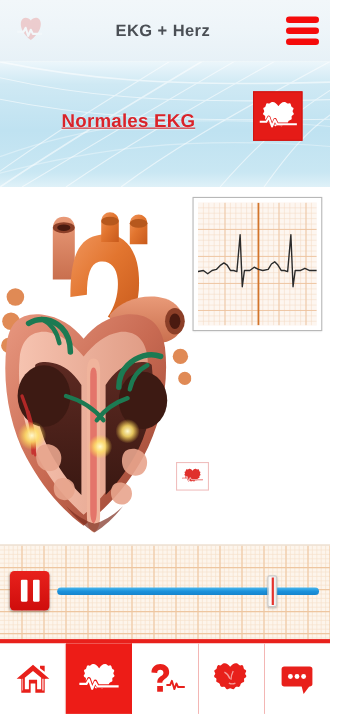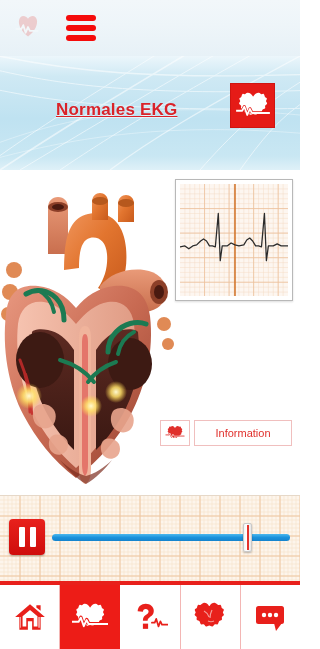--- a/index.html
+++ b/index.html
@@ -126,20 +126,21 @@
 </head>
 <body>
 
 <div class="topbar">
   <div class="topbar-logo">
     <svg width="30" height="30" viewBox="0 0 32 32">
       <path d="M16 6c-2-3-6-3.5-8-1.5C5.5 7 6 12 8 16c1.6 3.2 5 7 8 9 3-2 6.4-5.8 8-9 2-4 2.5-9 0-11.5C22 2.5 18 3 16 6z" fill="#e8706c"></path>
       <path d="M3 17h6l2-4 2.5 8 2.5-6 2 4h9" stroke="#ffffff" stroke-width="2" fill="none" stroke-linejoin="round"></path>
     </svg>
   </div>
+  <div class="topbar-title">EKG + Herz</div>
   <div class="hamburger">
     <span></span>
     <span></span>
     <span></span>
   </div>
 </div>
 
 <div class="titleband">
   <svg class="swoosh" viewBox="0 0 300 114" preserveAspectRatio="none">
     <g stroke="#ffffff" fill="none" opacity="0.55">
@@ -294,21 +295,20 @@
   </div>
 
   <div class="info-row">
     <div class="info-icon-box">
       <svg width="20" height="20" viewBox="0 0 32 32">
         <path d="M16 8c-1.2-2-3-3.4-4.8-3.1-1 .2-1.5 1.1-2.2 1.2-.8.1-1.2-.6-1.9-.2-.8.6-.6 1.9-1.1 2.6-.5.6-1.3.5-1.5 1.2-.2.9.7 1.5.6 2.4-.1.8-1 1.1-.8 2 .2.8 1.3.9 1.6 1.7.3.8-.4 1.6.1 2.3.5.7 1.6.6 2.2 1.2.6.7.4 1.8 1.1 2.3.8.5 1.7-.2 2.5.2.8.4 1 1.5 1.8 1.7.9.2 1.6-.8 2.4-.8.9 0 1.5.9 2.4.8.9-.2 1-1.3 1.8-1.7.8-.4 1.7.3 2.5-.2.8-.5.5-1.6 1.1-2.3.6-.6 1.7-.5 2.2-1.2.5-.7-.2-1.5.1-2.3.3-.8 1.4-.9 1.6-1.7.2-.9-.7-1.2-.8-2-.1-.9.8-1.5.6-2.4-.2-.7-1-.6-1.5-1.2-.5-.7-.3-2-1.1-2.6-.7-.4-1.1.3-1.9.2-.7-.1-1.2-1-2.2-1.2C19 4.6 17.2 6 16 8z" fill="#e0302c"></path>
         <path d="M1 19h5l1.8-3.4 2.6 7 2.3-5.2 1.8 3.4H31" stroke="#e0302c" stroke-width="2" fill="none" stroke-linejoin="round"></path>
         <path d="M1 19.2h5l1.8-3.2 2.6 6.6 2.3-4.8 1.8 3.2H31" stroke="#ffffff" stroke-width="1" fill="none" stroke-linejoin="round"></path>
       </svg>
     </div>
-    <div class="info-btn">Information</div>
   </div>
 </div>
 
 <div class="player">
   <svg class="player-grid" viewBox="0 0 300 86" preserveAspectRatio="none">
     <rect width="300" height="86" fill="#fdf5ec"></rect>
     <g stroke="#f6e0cb" stroke-width="0.6">
       <path d="M4 0V86M8 0V86M12 0V86M16 0V86M20 0V86M24 0V86M28 0V86M32 0V86M36 0V86M40 0V86M44 0V86M48 0V86M52 0V86M56 0V86M60 0V86M64 0V86M68 0V86M72 0V86M76 0V86M80 0V86M84 0V86M88 0V86M92 0V86M96 0V86M100 0V86M104 0V86M108 0V86M112 0V86M116 0V86M120 0V86M124 0V86M128 0V86M132 0V86M136 0V86M140 0V86M144 0V86M148 0V86M152 0V86M156 0V86M160 0V86M164 0V86M168 0V86M172 0V86M176 0V86M180 0V86M184 0V86M188 0V86M192 0V86M196 0V86M200 0V86M204 0V86M208 0V86M212 0V86M216 0V86M220 0V86M224 0V86M228 0V86M232 0V86M236 0V86M240 0V86M244 0V86M248 0V86M252 0V86M256 0V86M260 0V86M264 0V86M268 0V86M272 0V86M276 0V86M280 0V86M284 0V86M288 0V86M292 0V86M296 0V86"></path>
       <path d="M0 4H300M0 8H300M0 12H300M0 16H300M0 20H300M0 24H300M0 28H300M0 32H300M0 36H300M0 40H300M0 44H300M0 48H300M0 52H300M0 56H300M0 60H300M0 64H300M0 68H300M0 72H300M0 76H300M0 80H300M0 84H300"></path>
     </g>

